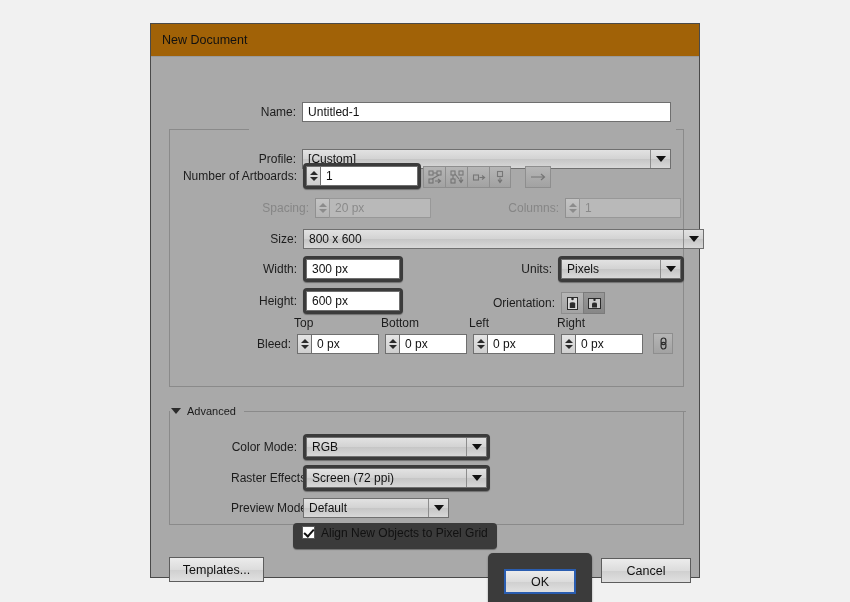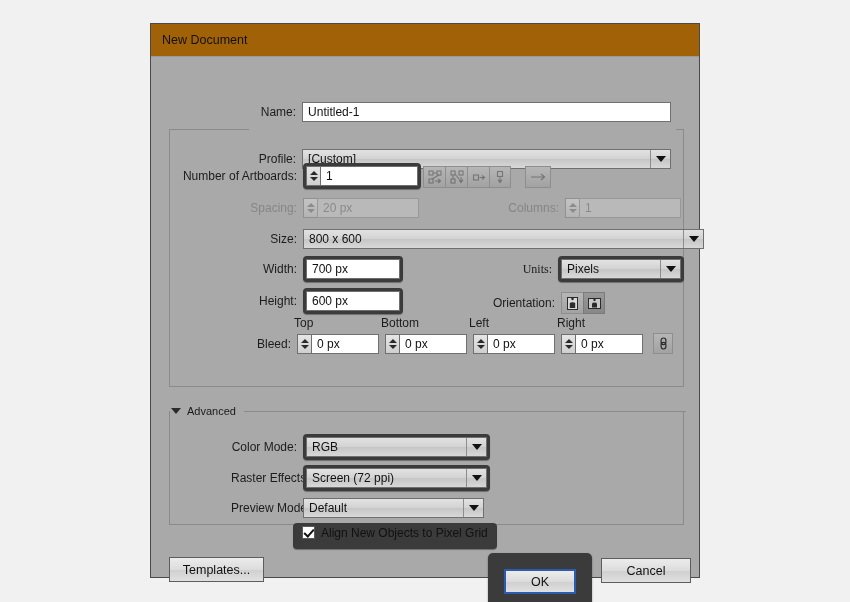--- a/index.html
+++ b/index.html
@@ -344,21 +344,21 @@
           <path d="M7 7.5 L7 12 M5 9.6 L7 12.6 L9 9.6" fill="none" stroke="#2b2b2b" stroke-width="1.1"></path>
         </svg>
       </div>
       <div class="iconbtn dim" style="margin-left:14px; width:26px;">
         <svg width="18" height="14" viewBox="0 0 18 14">
           <path d="M2 7 L15 7 M12 4 L15.5 7 L12 10" fill="none" stroke="#2b2b2b" stroke-width="1.2"></path>
         </svg>
       </div>
     </div>
 
-    <div class="row" style="left:80px; top:141px;">
+    <div class="row" style="left:92px; top:141px;">
       <div class="lbl disabled" style="width:66px;">Spacing:</div>
       <div class="spinwrap" style="width:116px;">
         <div class="spinner disabled">
           <i class="sp-up"></i>
           <i class="sp-dn"></i>
         </div>
         <div class="spinfield disabled">20 px</div>
       </div>
     </div>
 
@@ -379,26 +379,26 @@
         <span>800 x 600</span>
         <span class="arrowbox">
             <i class="caret-dn"></i>
           </span>
       </div>
     </div>
 
     <div class="row" style="left:80px; top:199px;">
       <div class="lbl" style="width:66px;">Width:</div>
       <div class="hl">
-        <div class="textfield" style="width:94px;">700 px</div>
+        <div class="textfield" style="width:94px;">300 px</div>
       </div>
     </div>
 
     <div class="row" style="left:335px; top:199px;">
-      <div class="lbl" style="width:66px;font-family:Liberation Serif, serif;">Units:</div>
+      <div class="lbl" style="width:66px;">Units:</div>
       <div class="hl">
         <div class="dropdown" style="width:120px;">
           <span>Pixels</span>
           <span class="arrowbox">
               <i class="caret-dn"></i>
             </span>
         </div>
       </div>
     </div>
 
@@ -502,21 +502,21 @@
           <span>Screen (72 ppi)</span>
           <span class="arrowbox">
               <i class="caret-dn"></i>
             </span>
         </div>
       </div>
     </div>
 
     <div class="row" style="left:80px; top:441px;">
       <div class="lbl" style="width:66px;">Preview Mode:</div>
-      <div class="dropdown" style="width:181px;">
+      <div class="dropdown" style="width:146px;">
         <span>Default</span>
         <span class="arrowbox">
             <i class="caret-dn"></i>
           </span>
       </div>
     </div>
 
     <div class="row" style="left:142px; top:466px;">
       <div class="hl">
         <div class="checkline" style="height:20px; padding:0 6px;">

